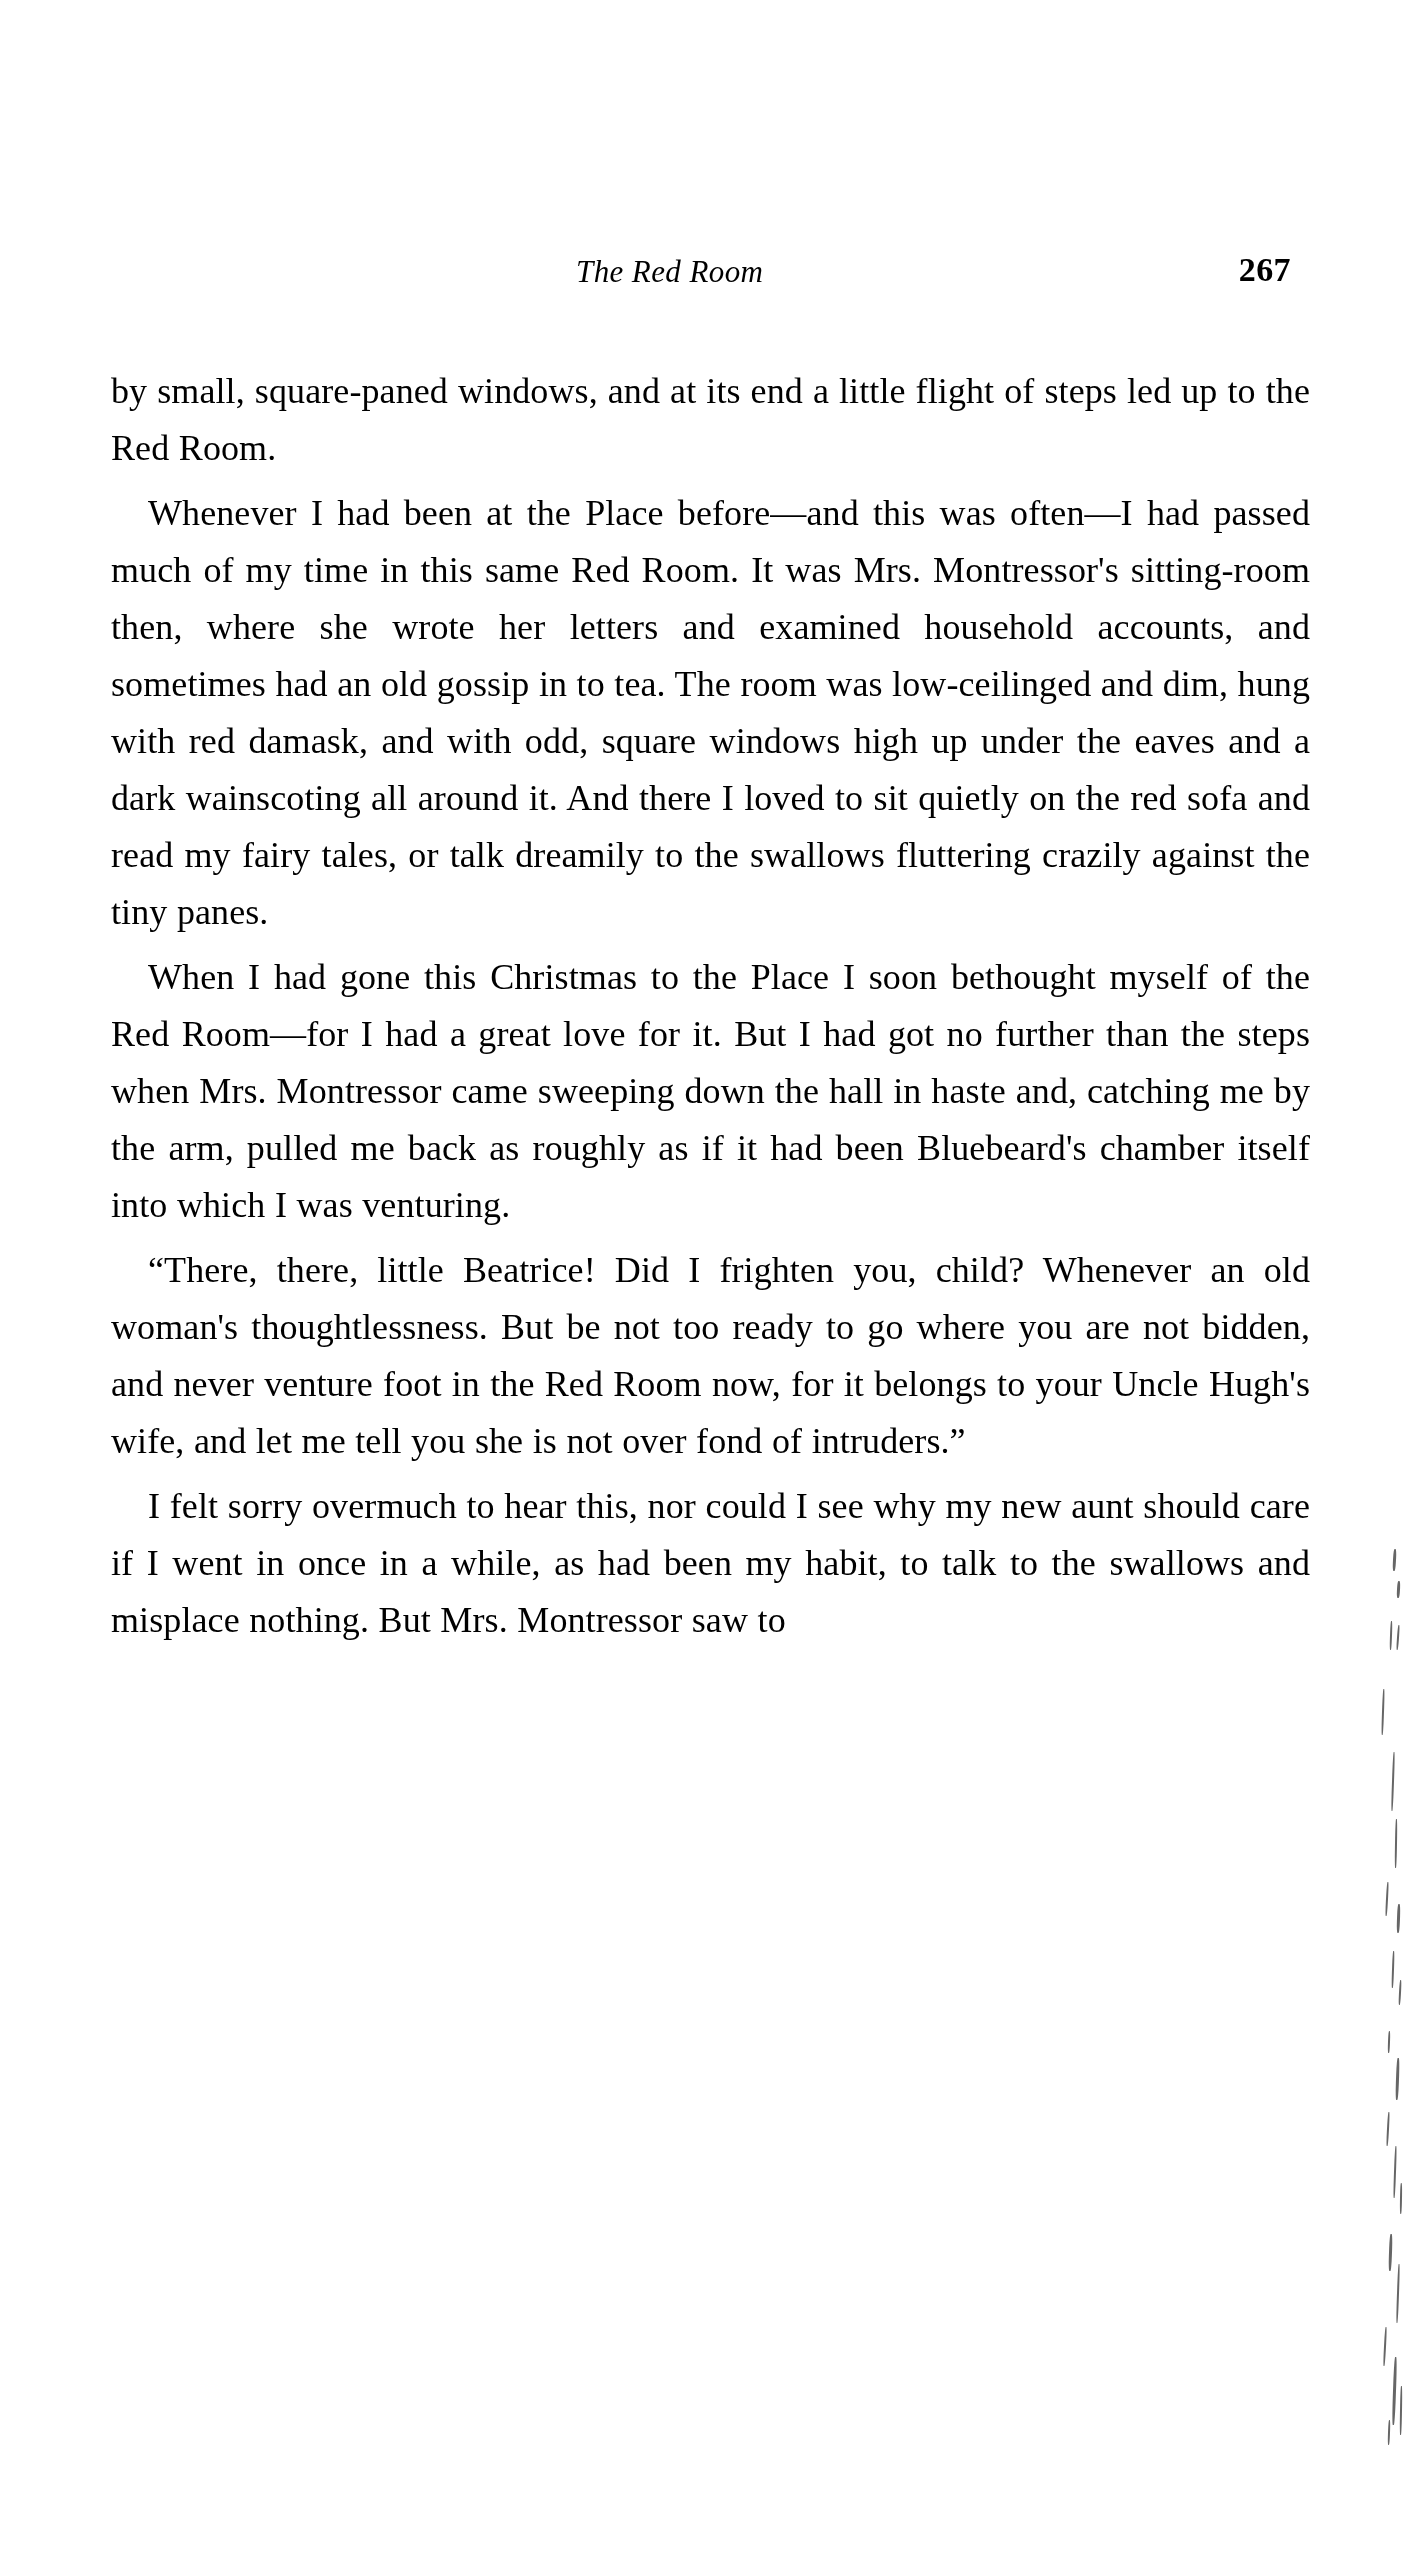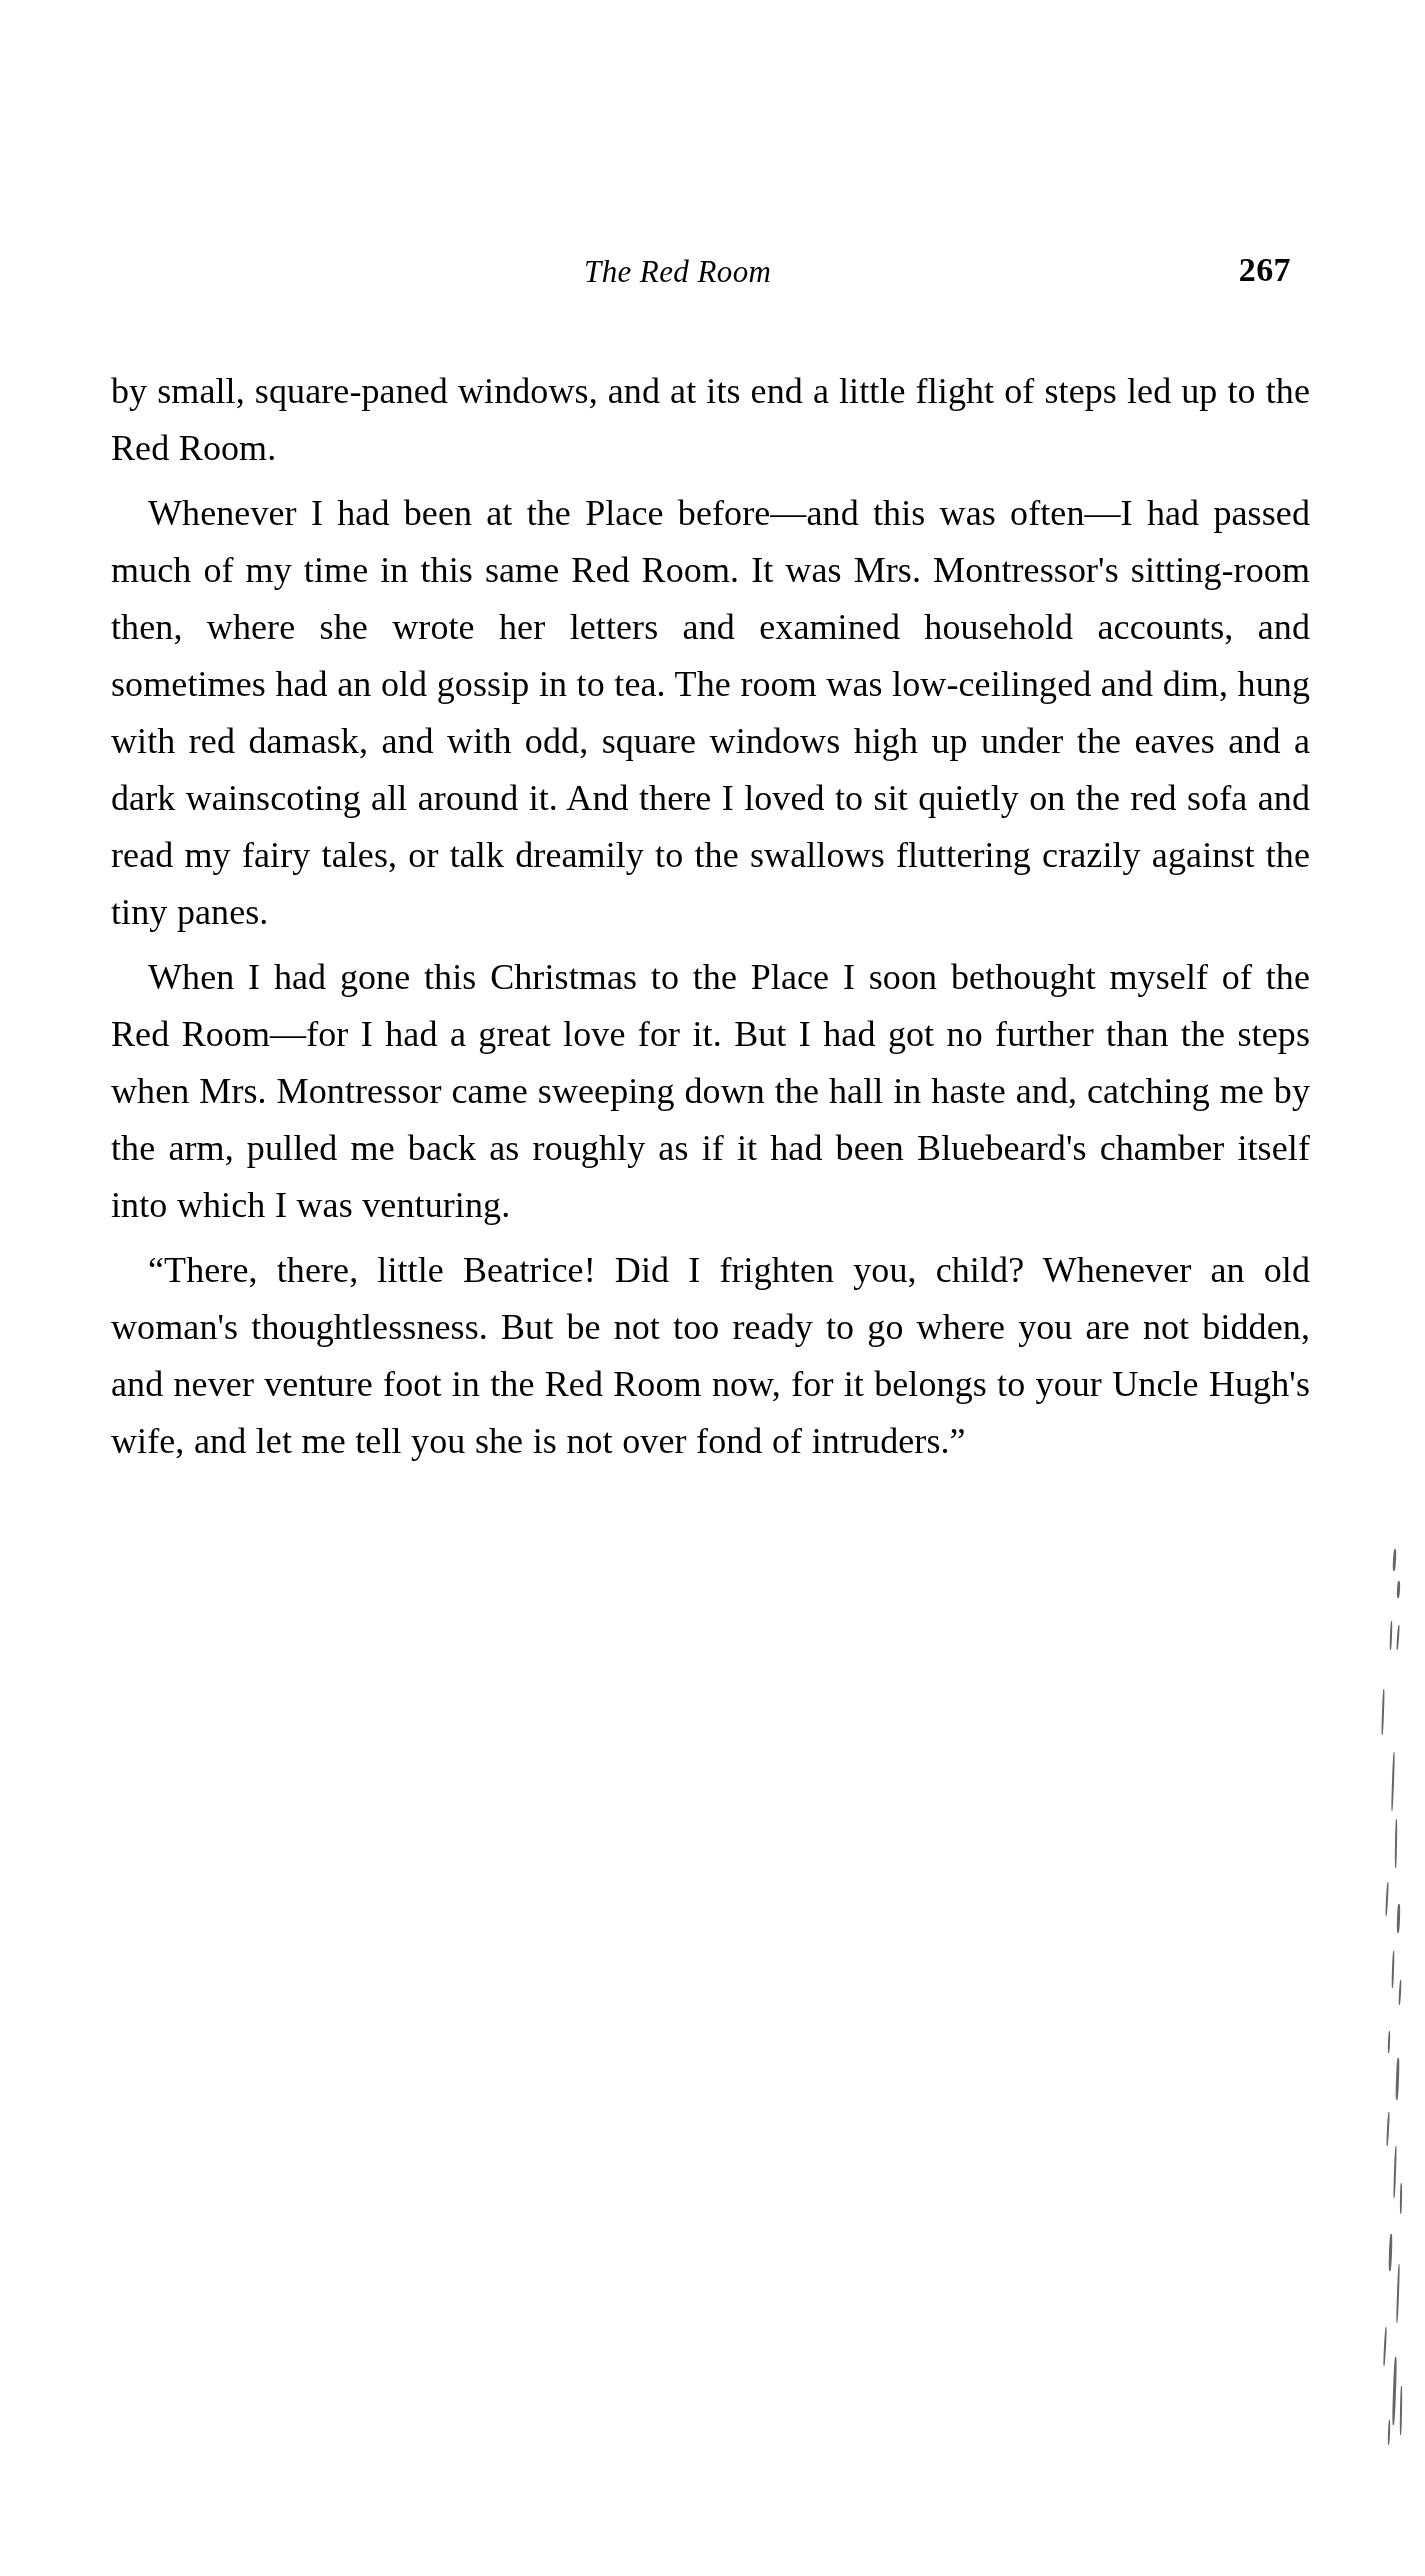--- a/index.html
+++ b/index.html
@@ -34,21 +34,20 @@
     height: 51px;
   }
   .header-title {
     position: absolute;
     left: 474px;
     top: 0;
     font-style: italic;
     font-size: 31px;
     letter-spacing: 0.4px;
     white-space: nowrap;
-    margin-left: 8px;
   }
   .header-page-number {
     position: absolute;
     right: 38px;
     top: -3.4px;
     font-size: 34px;
     font-weight: bold;
     letter-spacing: 0.4px;
   }
 
@@ -122,20 +121,21 @@
   <div class="header">
     <div class="header-title">The Red Room</div>
     <div class="header-page-number">267</div>
   </div>
 
   <div class="textblock">
     <p class="para">by small, square-paned windows, and at its end a little flight of steps led up to the Red Room.</p>
     <p class="para indent">Whenever I had been at the Place before—and this was often—I had passed much of my time in this same Red Room. It was Mrs. Montressor's sitting-room then, where she wrote her letters and examined household accounts, and sometimes had an old gossip in to tea. The room was low-ceilinged and dim, hung with red damask, and with odd, square windows high up under the eaves and a dark wainscoting all around it. And there I loved to sit quietly on the red sofa and read my fairy tales, or talk dreamily to the swallows fluttering crazily against the tiny panes.</p>
     <p class="para indent">When I had gone this Christmas to the Place I soon bethought myself of the Red Room—for I had a great love for it. But I had got no further than the steps when Mrs. Montressor came sweeping down the hall in haste and, catching me by the arm, pulled me back as roughly as if it had been Bluebeard's chamber itself into which I was venturing.</p>
     <p class="para indent">“There, there, little Beatrice! Did I frighten you, child? Whenever an old woman's thoughtlessness. But be not too ready to go where you are not bidden, and never venture foot in the Red Room now, for it belongs to your Uncle Hugh's wife, and let me tell you she is not over fond of intruders.”</p>
+    <p class="para indent">I felt sorry overmuch to hear this, nor could I see why my new aunt should care if I went in once in a while, as had been my habit, to talk to the swallows and misplace nothing. But Mrs. Montressor saw to</p>
   </div>
 
   <div class="scan-edge">
     <i class="m1"></i>
       <i class="m2"></i>
       <i class="m3"></i>
       <i class="m4"></i>
     <i class="m5"></i>
       <i class="m6"></i>
       <i class="m7"></i>

